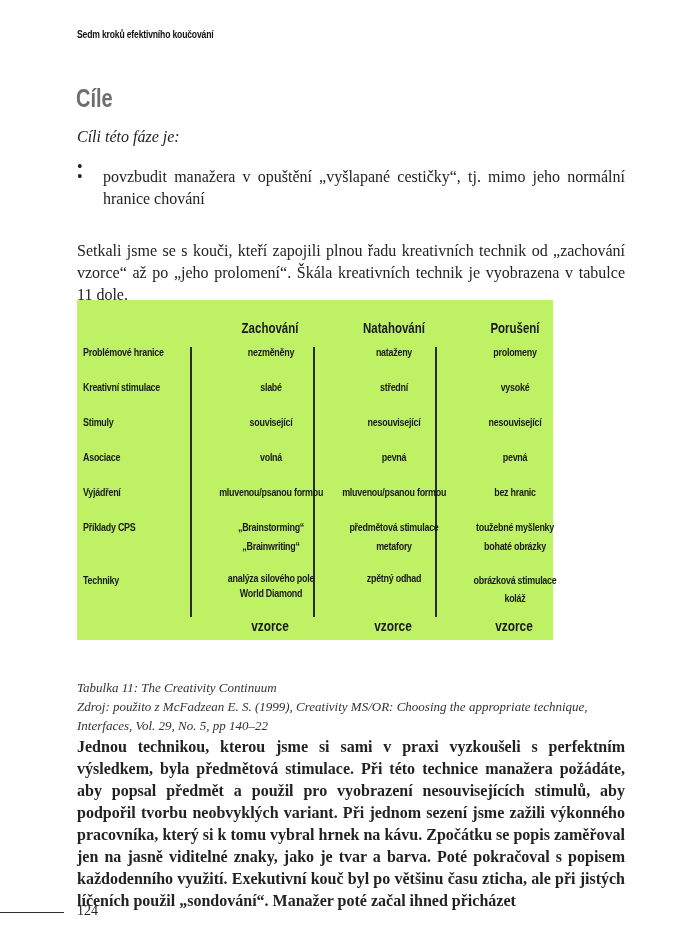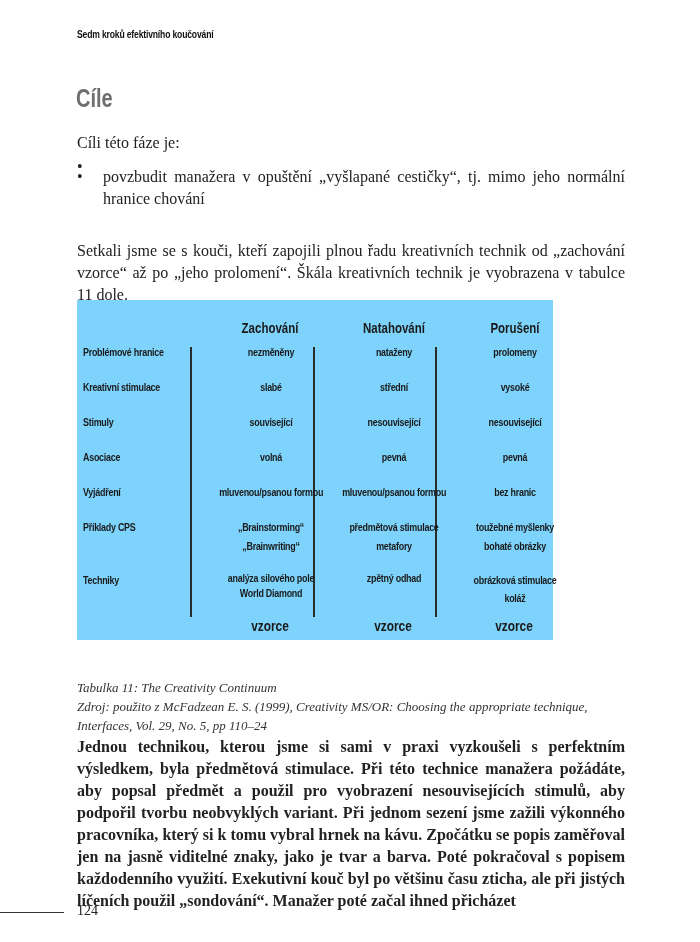--- a/index.html
+++ b/index.html
@@ -16,29 +16,29 @@
       position: absolute; left: 76px; top: 84px;
       font-family: "Liberation Sans", "DejaVu Sans", sans-serif;
       font-size: 25px; font-weight: bold; color: #6e6e6e;
       transform: scaleX(0.8); transform-origin: left top;
     }
     .body-text {
       position: absolute; left: 77px; width: 548px;
       font-size: 16px; line-height: 22px; color: #222;
       text-align: justify;
     }
-    .intro { top: 132px; }
+    .intro { top: 126px; font-style: italic; }
     .bullets { position: absolute; left: 77px; top: 156px; width: 548px; list-style: none; }
     .bullets li { position: relative; padding-left: 26px; font-size: 16px; line-height: 22px; margin-bottom: 10px; text-align: justify; }
     .bullets li .dot { position: absolute; left: 0; top: 0; }
     .para1 { top: 240px; }
 
     .table-box {
       position: absolute; left: 77px; top: 300px; width: 476px; height: 340px;
-      background: #7dd3fc;
+      background: #bef264;
       font-family: "Liberation Sans", "DejaVu Sans", sans-serif;
       color: #1a1a1a;
     }
     .col-head {
       position: absolute; top: 20px; width: 120px; text-align: center;
       font-size: 14px; font-weight: bold;
       transform: scaleX(0.82);
     }
     .row-label {
       position: absolute; left: 6px; font-size: 10.5px; font-weight: bold;
@@ -130,19 +130,19 @@
   <div class="cell" style="left:377px;top:271px">obrázková stimulace</div>
   <div class="cell" style="left:377px;top:289px">koláž</div>
 
   <div class="foot" style="left:133px">vzorce</div>
   <div class="foot" style="left:256px">vzorce</div>
   <div class="foot" style="left:377px">vzorce</div>
 </div>
 
 <div class="caption">
   <div>Tabulka 11: The Creativity Continuum</div>
-  <div>Zdroj: použito z McFadzean E. S. (1999), Creativity MS/OR: Choosing the appropriate technique, Interfaces, Vol. 29, No. 5, pp 110–24</div>
+  <div>Zdroj: použito z McFadzean E. S. (1999), Creativity MS/OR: Choosing the appropriate technique, Interfaces, Vol. 29, No. 5, pp 140–22</div>
 </div>
 
 <div class="body-text para2">Jednou technikou, kterou jsme si sami v praxi vyzkoušeli s perfektním výsledkem, byla předmětová stimulace. Při této technice manažera požádáte, aby popsal předmět a použil pro vyobrazení nesouvisejících stimulů, aby podpořil tvorbu neobvyklých variant. Při jednom sezení jsme zažili výkonného pracovníka, který si k tomu vybral hrnek na kávu. Zpočátku se popis zaměřoval jen na jasně viditelné znaky, jako je tvar a barva. Poté pokračoval s popisem každodenního využití. Exekutivní kouč byl po většinu času zticha, ale při jistých líčeních použil „sondování“. Manažer poté začal ihned přicházet</div>
 
 <div class="footer-rule"></div>
 <div class="page-num">124</div>
 
 </body></html>

